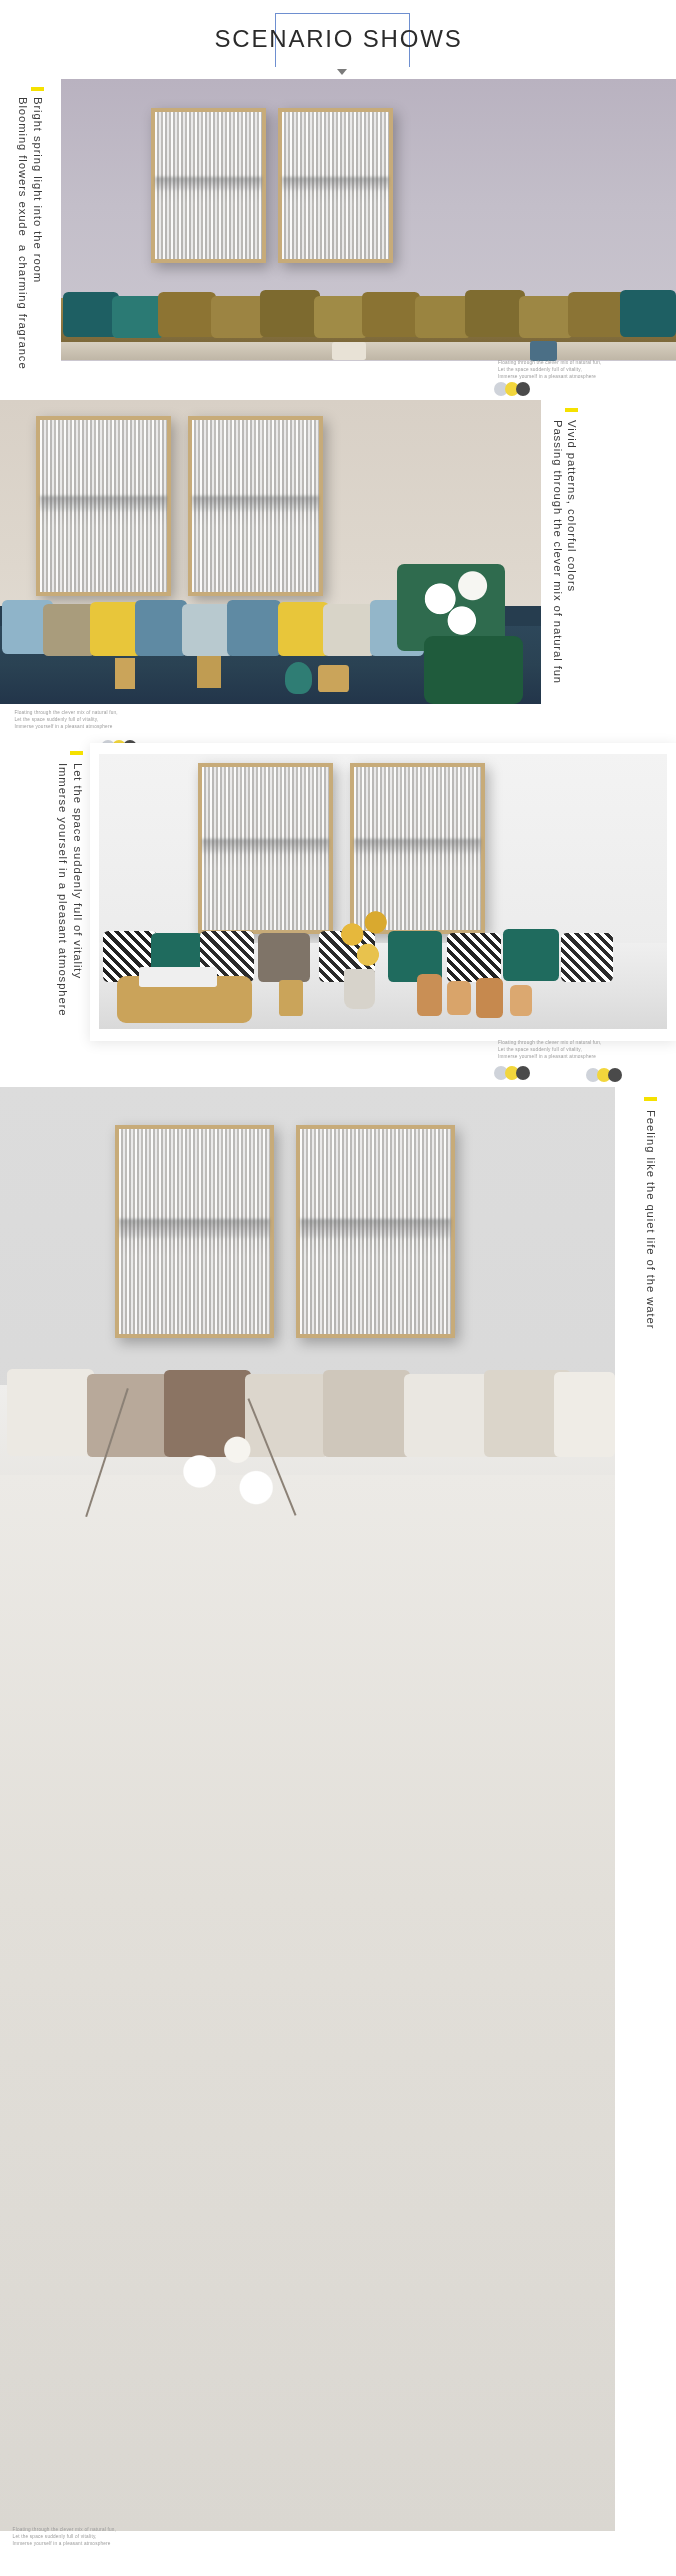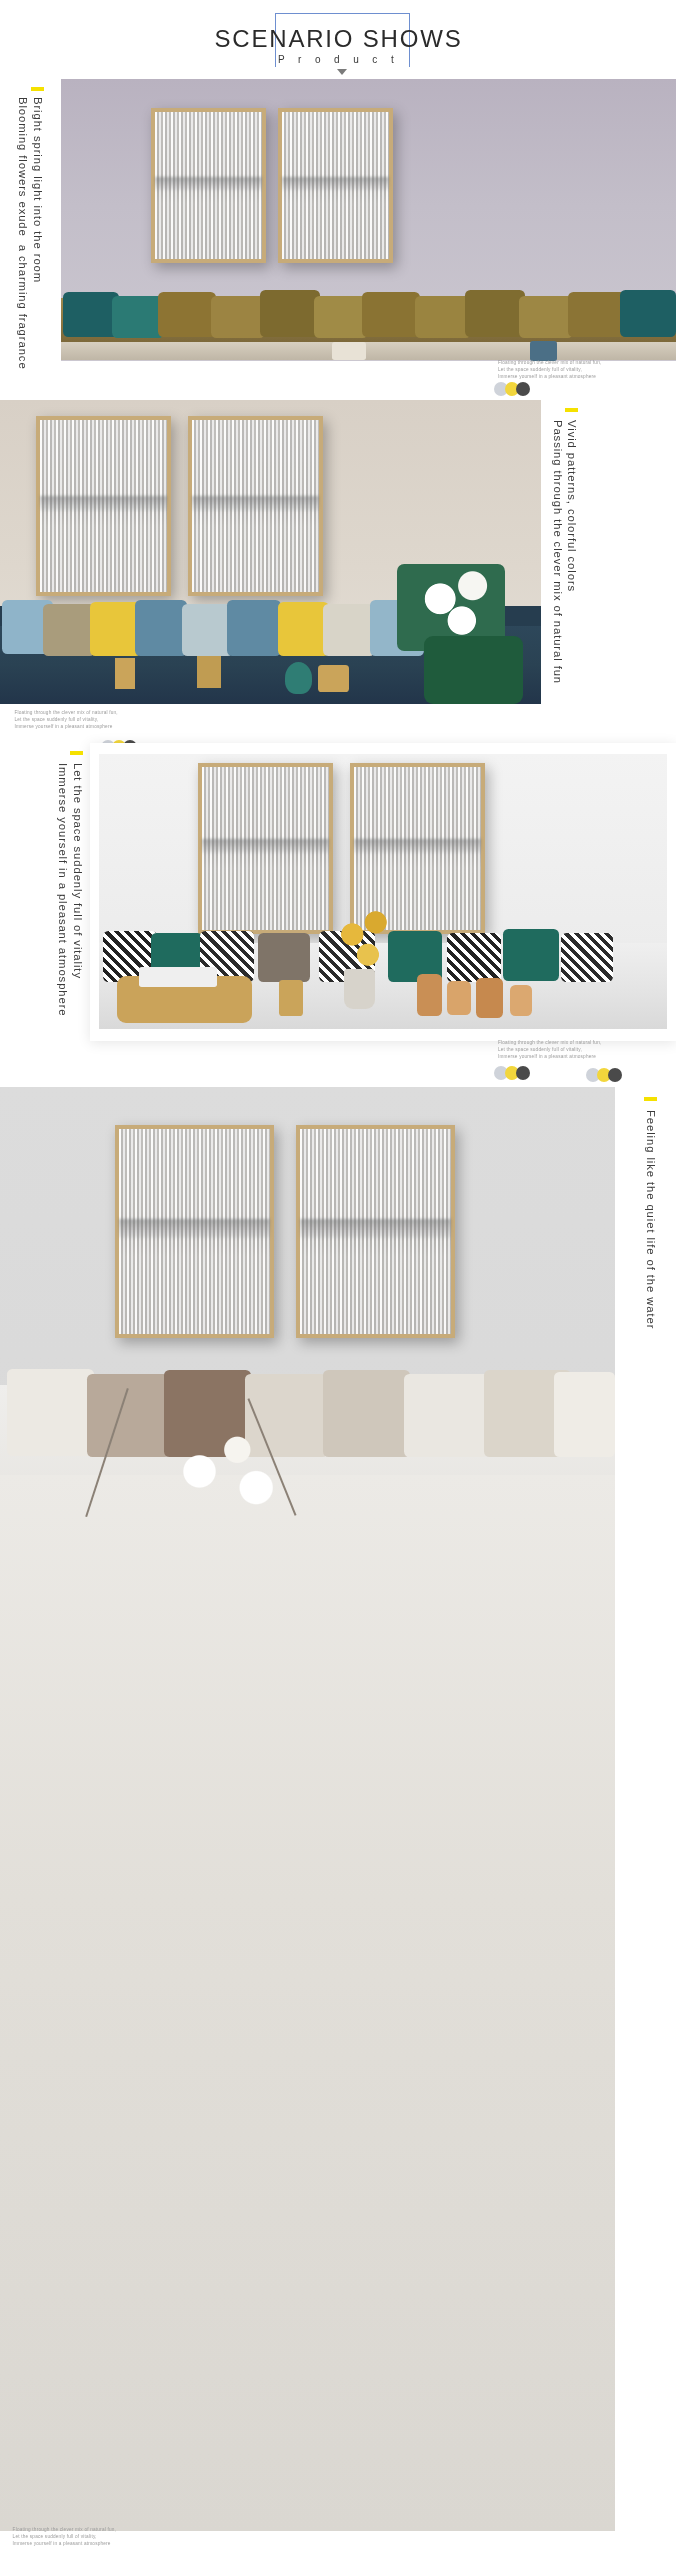--- a/index.html
+++ b/index.html
@@ -147,21 +147,20 @@
   }
 </style>
 </head>
 <body>
 
 <div class="page">
 
   <div class="header">
     <div class="header-frame"></div>
     <div class="header-title">SCENARIO SHOWS</div>
-    <div class="header-sub">P r o d u c t</div>
     <div class="header-caret"></div>
   </div>
 
   <div class="photo" style="left:61px; top:79px; width:615px; height:282px;">
     <div class="wall wall-a"></div>
 
     <div class="art" style="left:90px; top:29px; width:115px; height:155px;">
       <div class="mat"></div>
     </div>
 

